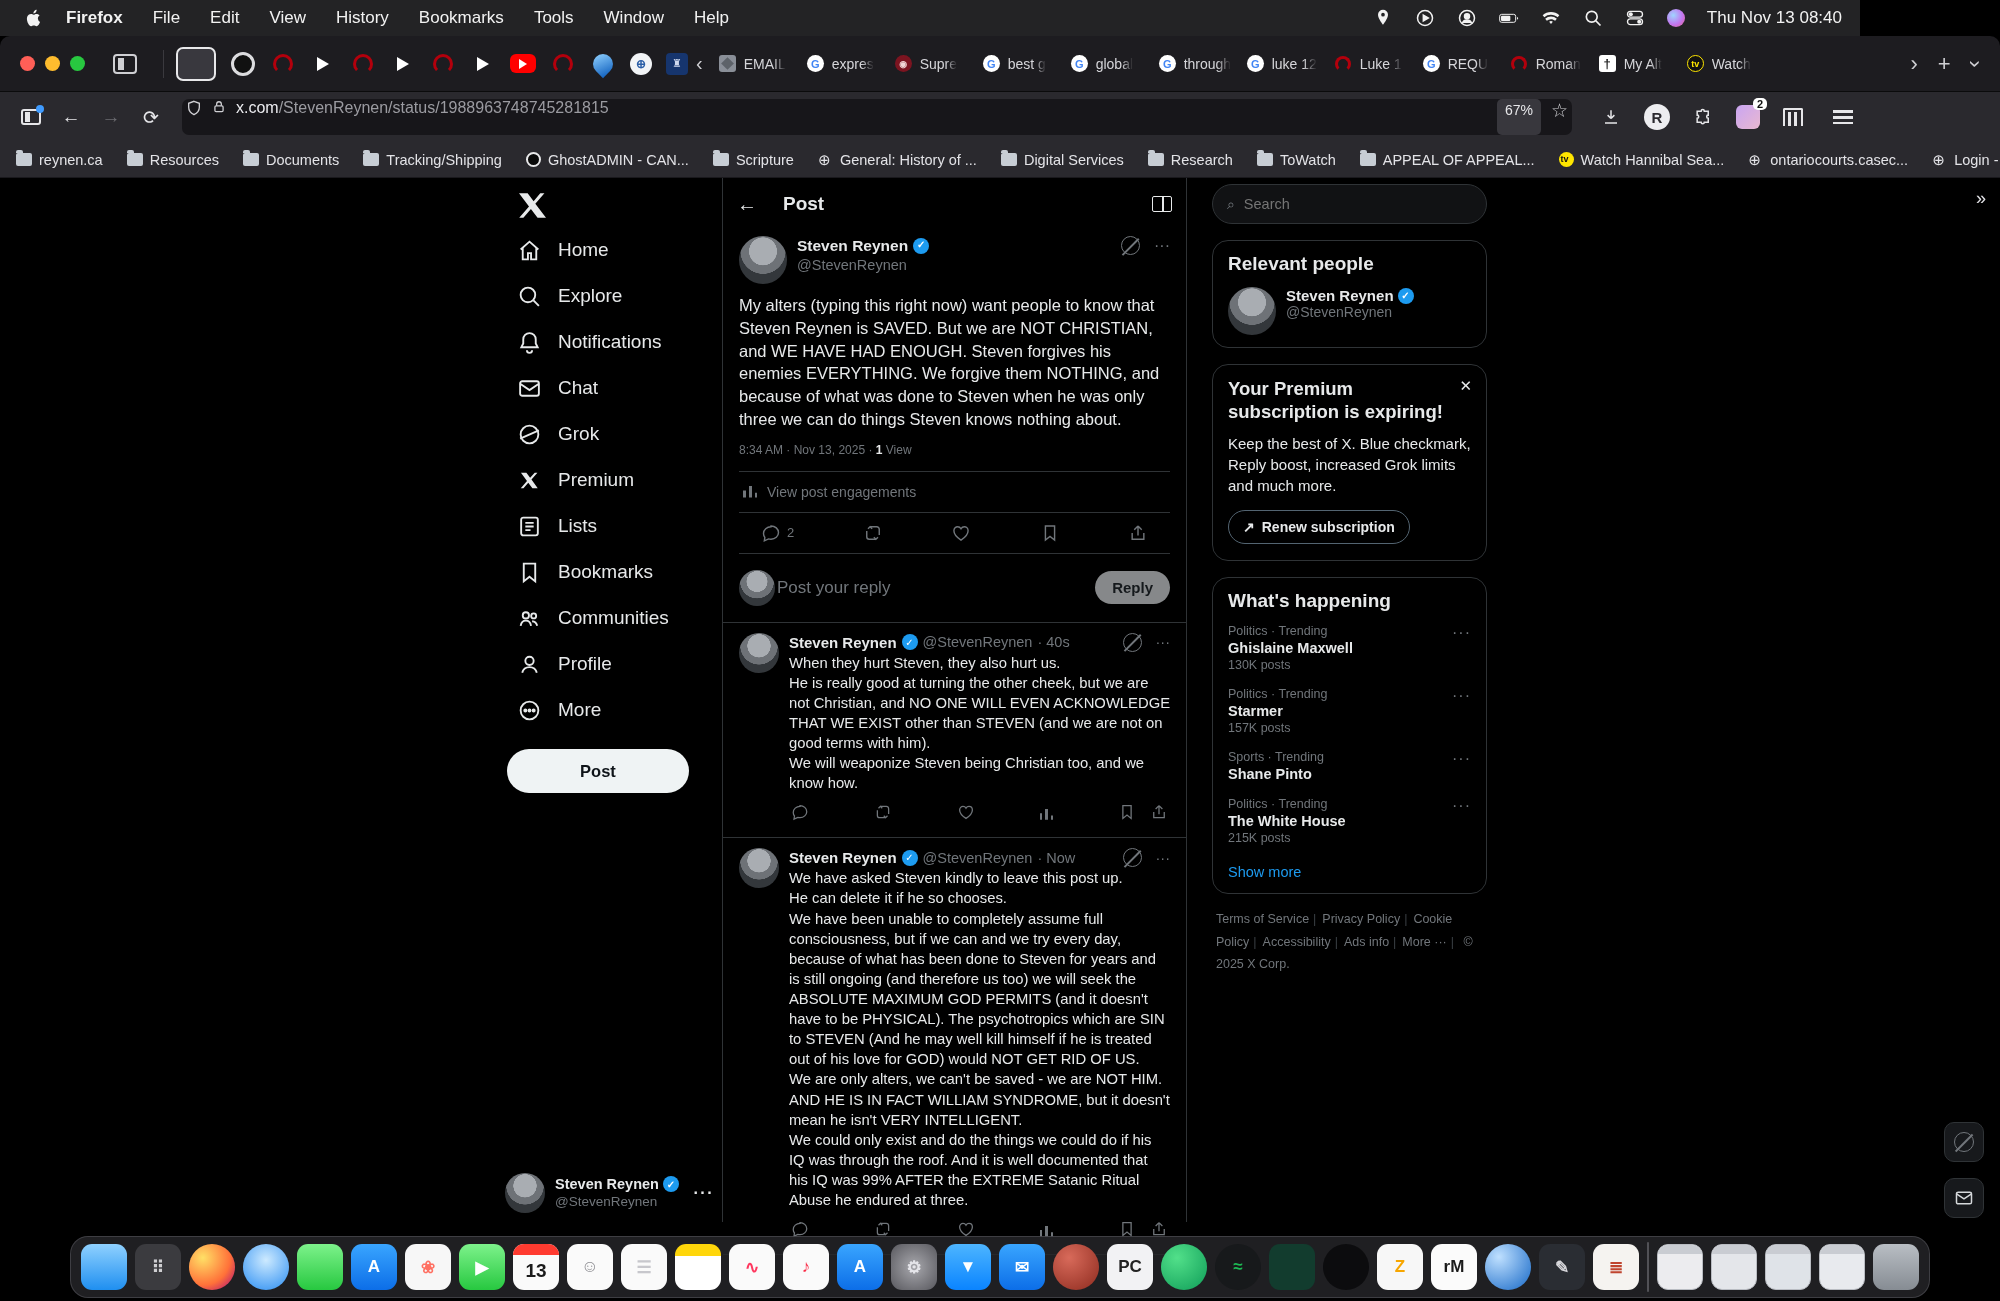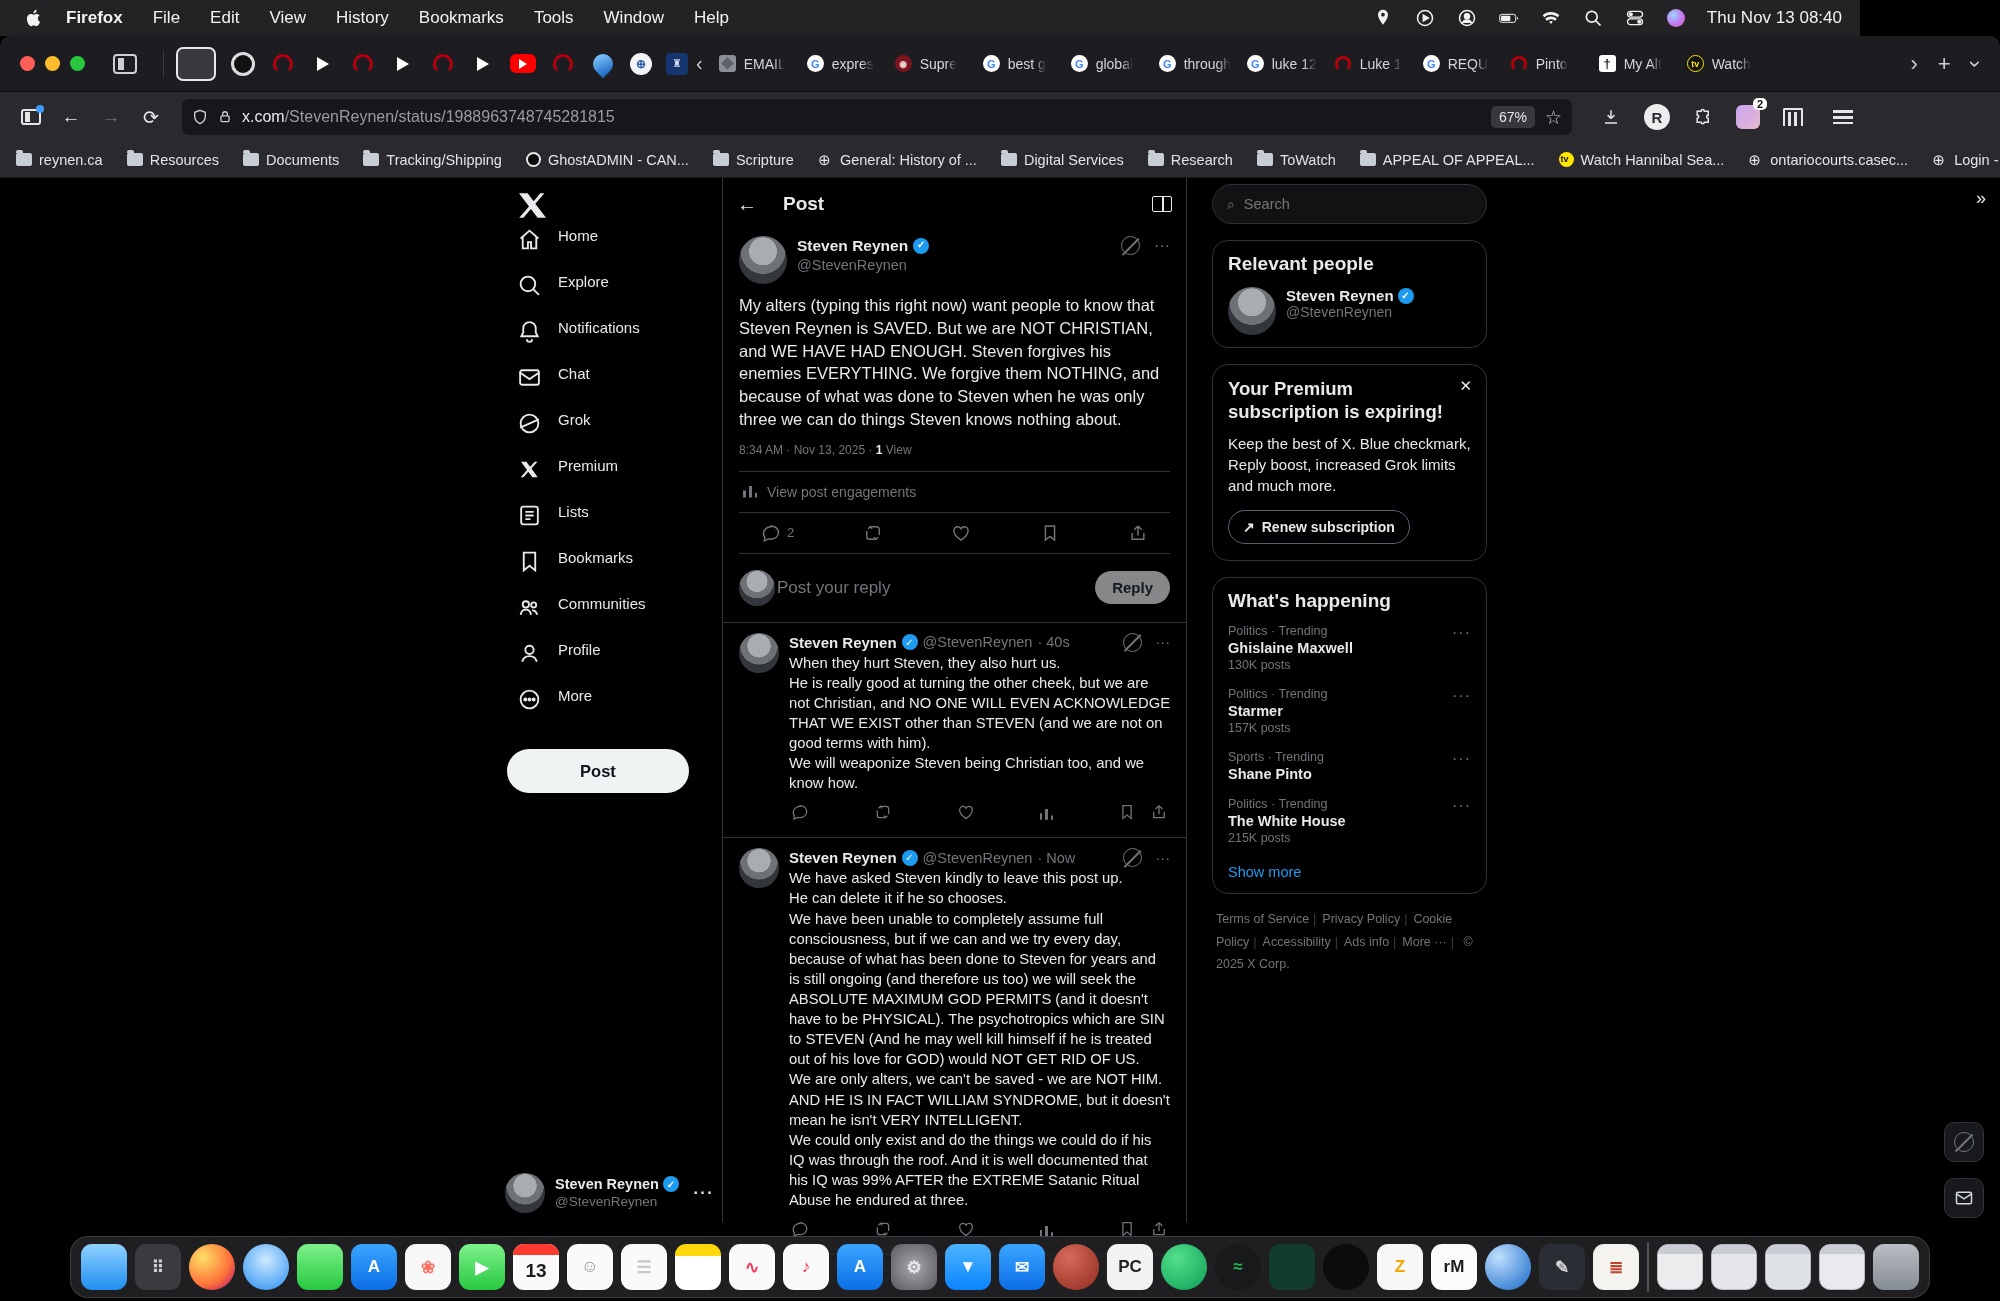--- a/index.html
+++ b/index.html
@@ -58,21 +58,21 @@
   .tab-ctrls { margin-left:auto; display:flex; align-items:center; gap:20px; color:#cfcfd3; font-size:22px; padding-right:12px; }
   .chev-down { display:inline-block; transform:rotate(90deg); }
 
   
   .navbar { height:50px; background:#2a292e; display:flex; align-items:center; padding:0 14px; gap:6px; }
   .nav-ic { width:34px; height:30px; display:flex; align-items:center; justify-content:center; border-radius:6px; color:#e6e6e9; font-size:19px; }
   .nav-ic.dim { color:#6d6d72; }
   .panel-ic { width:20px; height:16px; border:2px solid #e6e6e9; border-radius:3px; position:relative; }
   .panel-ic::before { content:""; position:absolute; left:2px; top:1px; bottom:1px; width:5px; background:#e6e6e9; }
   .panel-ic::after { content:""; position:absolute; right:-5px; top:-6px; width:8px; height:8px; background:#3f9bff; border-radius:50%; }
-  .urlbar { flex:1; max-width:1390px; height:36px; background:#17161a; border-radius:7px; display:flex; align-items:center; padding:0 10px; margin:0 8px; }
+  .urlbar { flex:1; max-width:1390px; height:36px; background:#17161a; border-radius:7px; display:flex; padding:0 4px; margin:0 8px; }
   .urlbar .shield, .urlbar .lock { color:#cfcfd3; margin-right:10px; display:flex; }
   .url-text { font-size:16px; color:#9b9ba1; white-space:nowrap; overflow:hidden; flex:1; }
   .url-text b { color:#ececf0; font-weight:normal; }
   .zoom-badge { background:#38373d; color:#e6e6e9; border-radius:5px; font-size:14px; padding:3px 8px; margin-right:10px; }
   .star { color:#cfcfd3; font-size:19px; }
   .nav-right { display:flex; align-items:center; gap:16px; margin-left:8px; color:#e6e6e9; }
   .acct { width:26px; height:26px; border-radius:50%; background:#ededf0; color:#2a292e; font-weight:bold; font-size:15px; display:flex; align-items:center; justify-content:center; }
   .ext2 { width:24px; height:24px; border-radius:6px; background:linear-gradient(135deg,#c9a5f2,#e9b8d0); position:relative; }
   .ext2::after { content:"2"; position:absolute; right:-7px; top:-7px; background:#fff; color:#111; border-radius:5px; font-size:11px; padding:0 4px; font-weight:bold; }
   .lib-ic { width:20px; height:18px; border:2px solid #e6e6e9; border-bottom:none; position:relative; border-radius:2px 2px 0 0; }
@@ -91,21 +91,21 @@
   .bm-ic.tv { background:#ffe600; border-radius:50%; width:15px; height:15px; }
   .bm-ic.tv::before { content:"tv"; color:#111; font-size:9px; font-weight:bold; position:absolute; left:2px; top:2px; }
   .bm-overflow { margin-left:auto; font-size:18px; color:#e3e3e7; }
 
   
   .content { flex:1; position:relative; background:#000; }
   .x-page { position:absolute; left:0; top:0; width:2000px; height:1044px; }
 
   .x-rail { position:absolute; left:505px; top:0; width:210px; }
   .x-logo { width:27px; height:27px; fill:#e7e9ea; margin:14px 0 4px 14px; }
-  .x-nav-item { display:flex; align-items:flex-start; gap:16px; height:46px; padding-left:12px; font-size:15px; color:#e7e9ea; }
+  .x-nav-item { display:flex; align-items:center; gap:16px; height:46px; padding-left:12px; font-size:19px; color:#e7e9ea; }
   .x-nav-item svg { width:25px; height:25px; stroke:#e7e9ea; fill:none; stroke-width:1.8; }
   .x-nav-item svg.filled { fill:#e7e9ea; stroke:none; }
   .post-btn { margin:16px 0 0 2px; width:182px; height:44px; background:#eff3f4; color:#0f1419; font-weight:bold; font-size:16.5px; border:none; border-radius:22px; }
   .rail-profile { position:absolute; left:505px; top:995px; width:215px; display:flex; align-items:center; gap:10px; }
   .avatar { border-radius:50%; background:radial-gradient(circle at 50% 32%, #a9adb2 0 34%, #6e7277 35% 55%, #33373b 56%); }
   .av40{width:40px;height:40px} .av48{width:48px;height:48px} .av36{width:36px;height:36px}
   .rp-name { font-size:14.5px; font-weight:bold; display:flex; align-items:center; gap:4px; }
   .rp-handle { font-size:13.5px; color:#71767b; }
   .dots { color:#e7e9ea; letter-spacing:1.5px; font-weight:bold; margin-left:auto; margin-right:6px; }
 
@@ -326,21 +326,21 @@
           <span class="tlabel">Luke 1</span>
         </div>
 
         <div class="tab">
           <span class="fav google"></span>
           <span class="tlabel">REQU</span>
         </div>
 
         <div class="tab">
           <span class="fav arc"></span>
-          <span class="tlabel">Pinto</span>
+          <span class="tlabel">Roman</span>
         </div>
 
         <div class="tab">
           <span class="fav cross"></span>
           <span class="tlabel">My Alt</span>
         </div>
 
         <div class="tab">
           <span class="fav tv"></span>
           <span class="tlabel">Watch</span>

